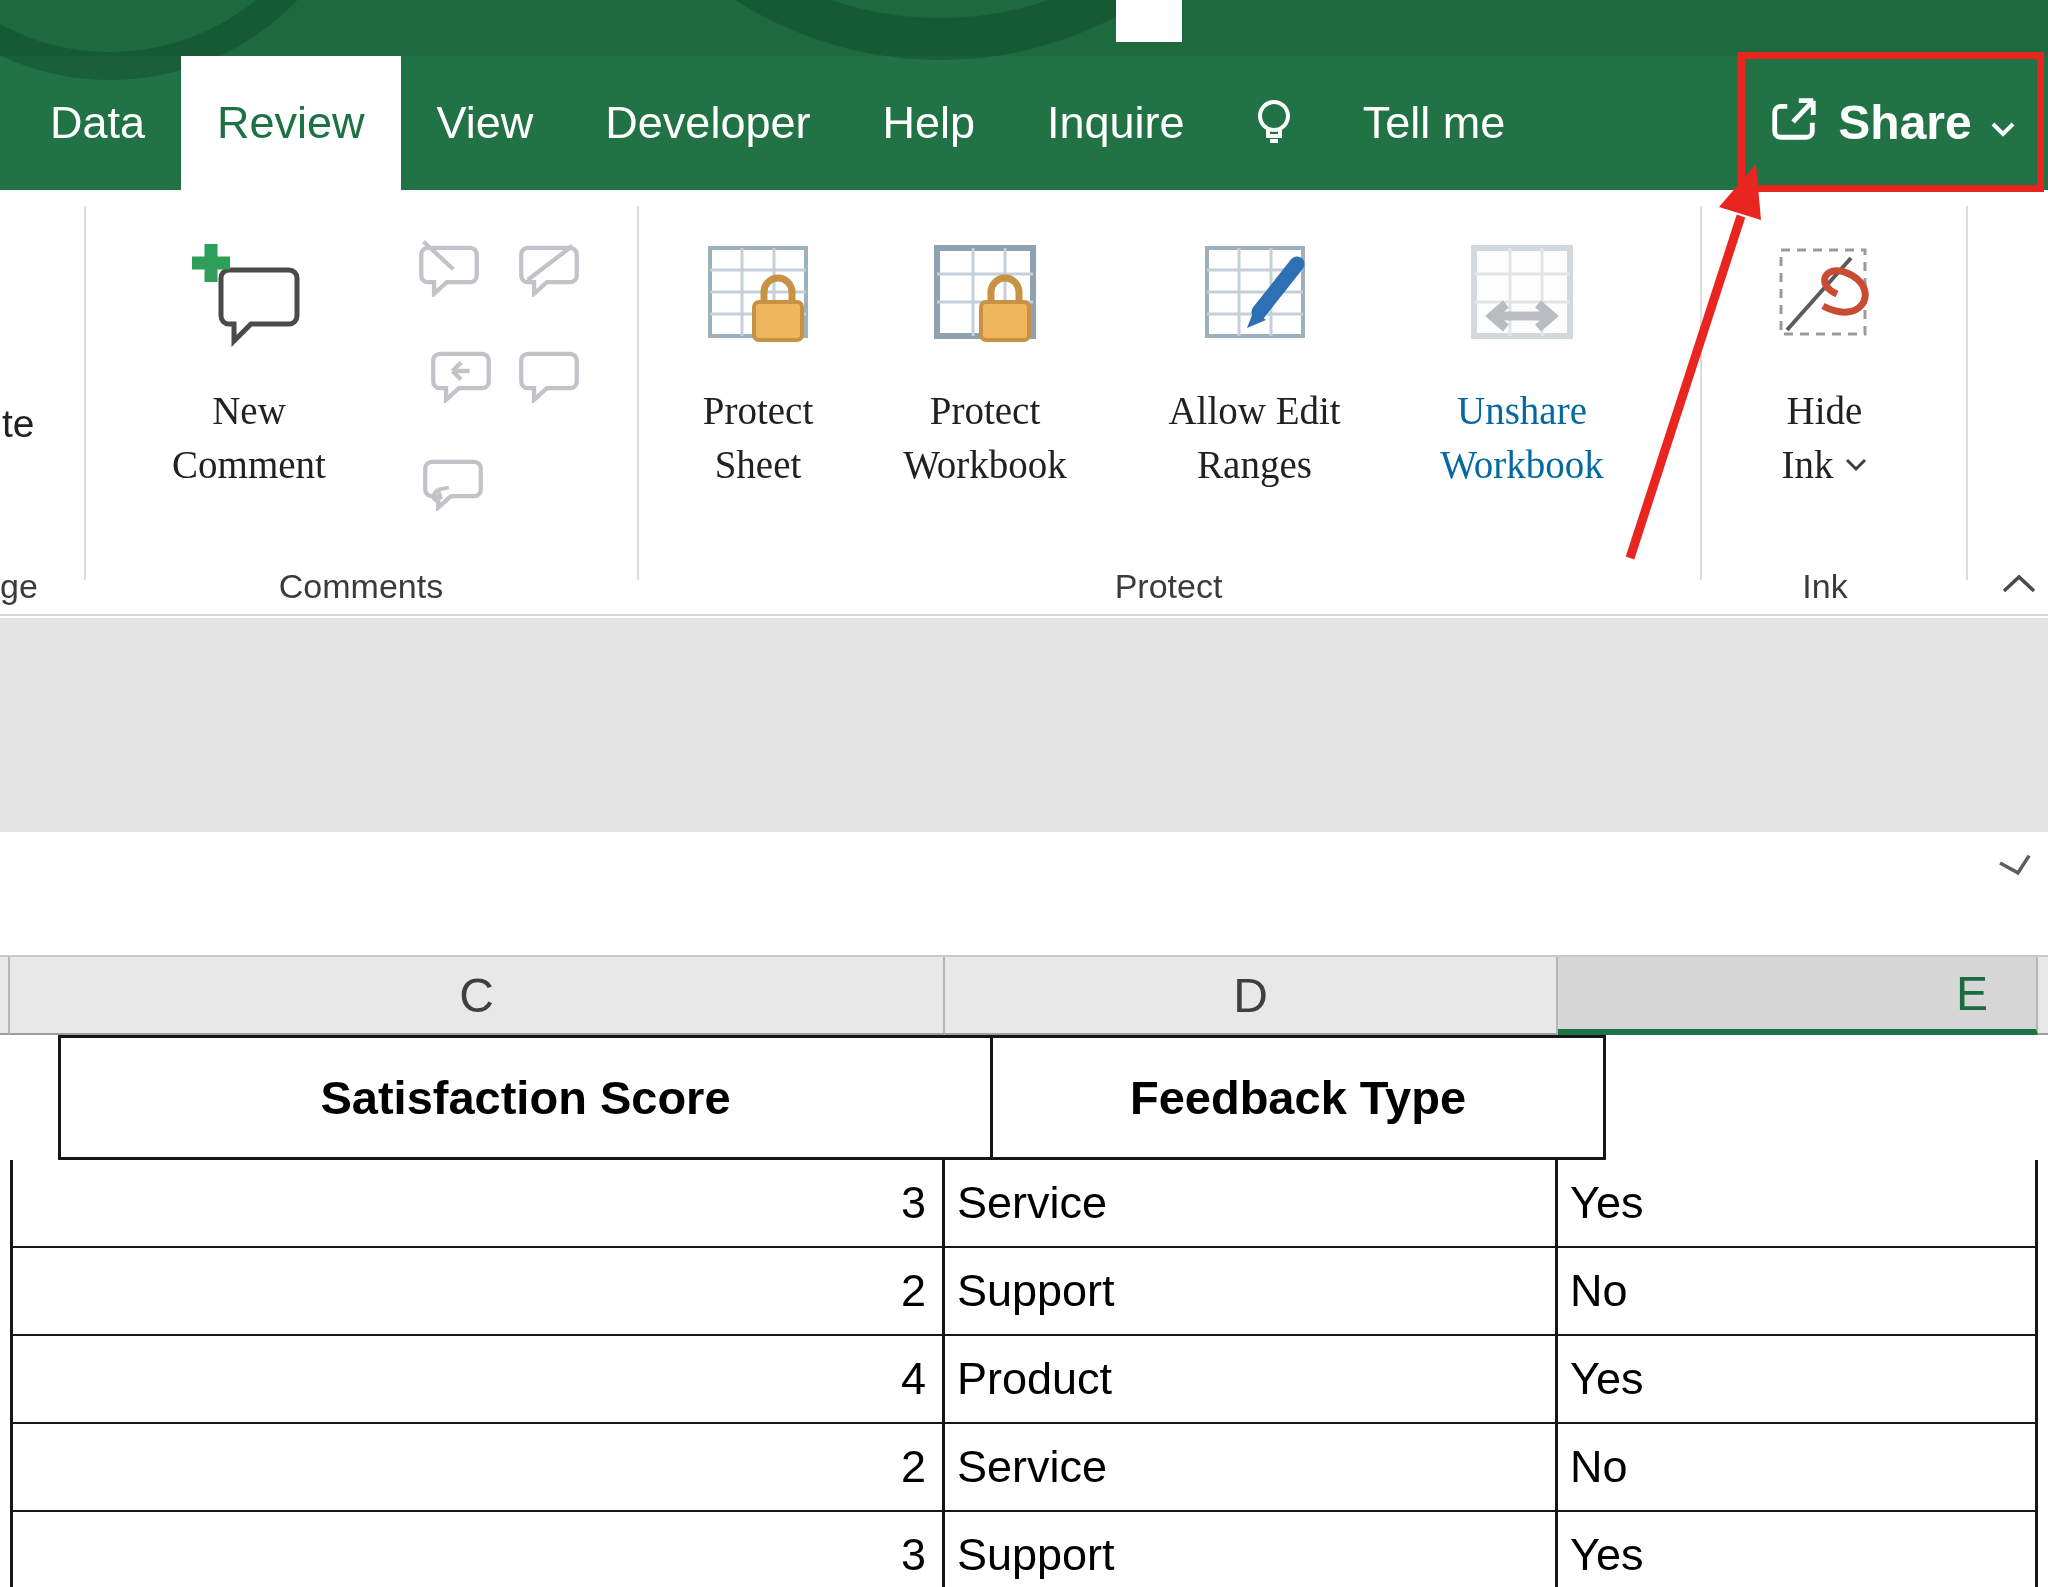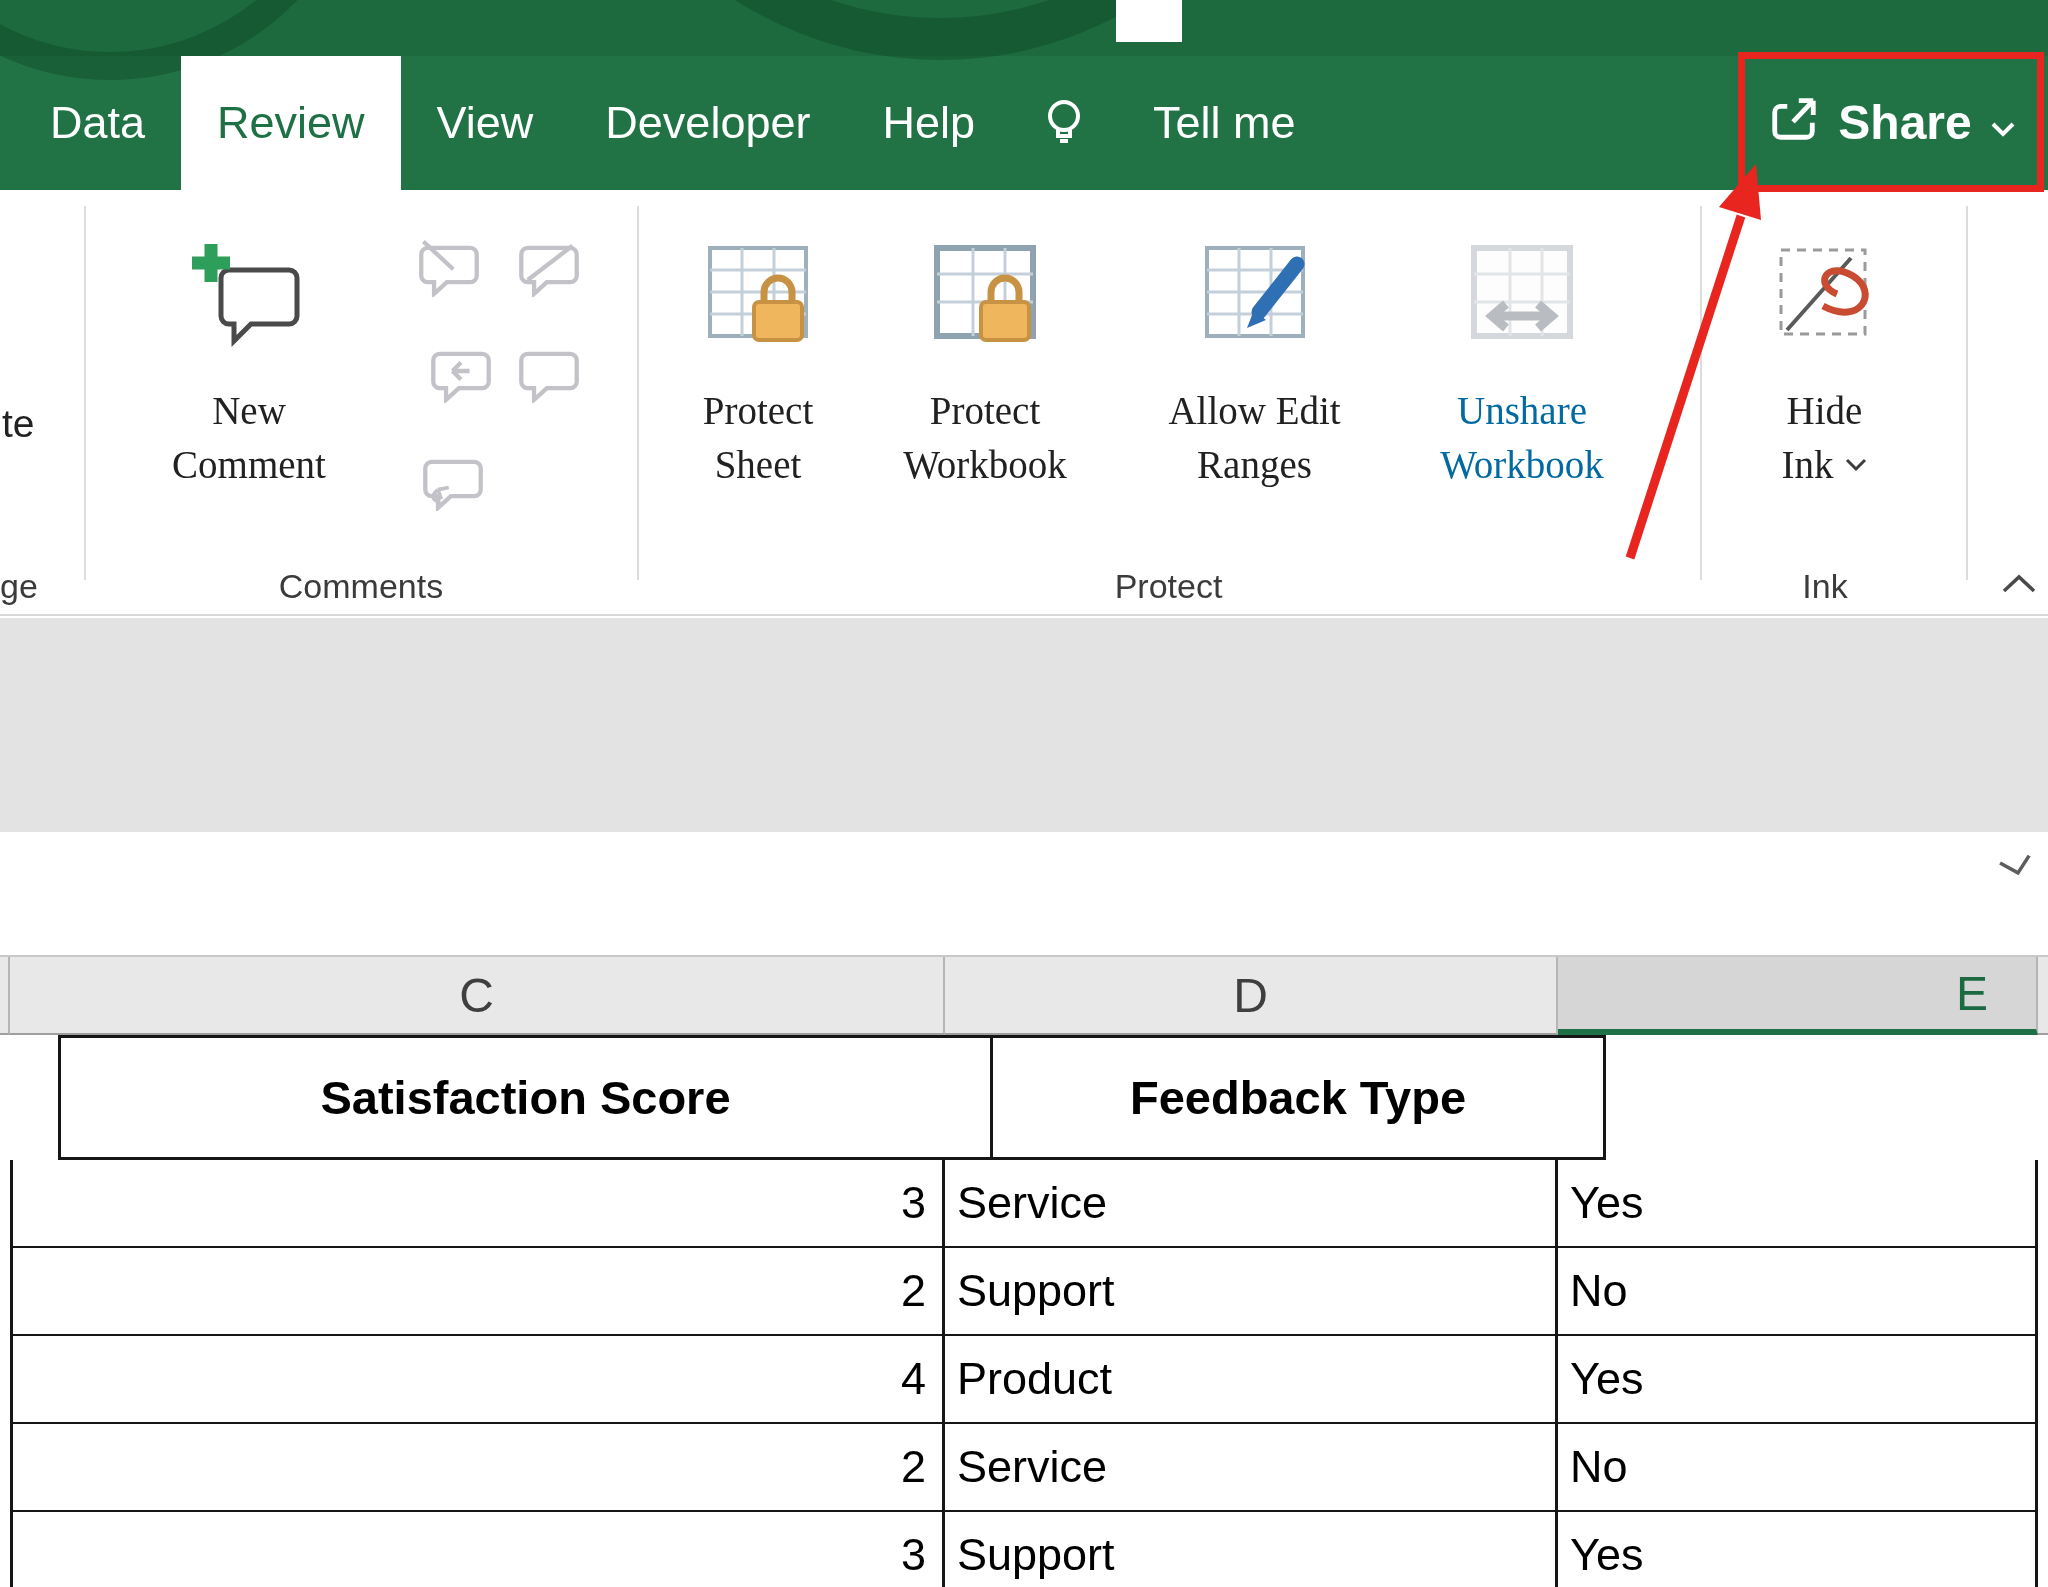--- a/index.html
+++ b/index.html
@@ -90,20 +90,21 @@
     <div class="deco" id="deco1"></div>
     <div class="deco" id="deco2"></div>
     <div id="topwhite"></div>
 
     <div id="tabs">
       <div class="tab">Data</div>
       <div class="tab active">Review</div>
       <div class="tab">View</div>
       <div class="tab">Developer</div>
       <div class="tab">Help</div>
+      <div class="tab">Inquire</div>
       <div id="bulb">
         <svg width="50" height="52" viewBox="0 0 50 52">
           <circle cx="25" cy="19" r="14" fill="none" stroke="#fff" stroke-width="4"></circle>
           <path d="M19 33 v6 h12 v-6 M21 44 h8" stroke="#fff" stroke-width="4" fill="none"></path>
         </svg>
       </div>
       <div class="tab">Tell me</div>
     </div>
 
     <div id="share-btn">

